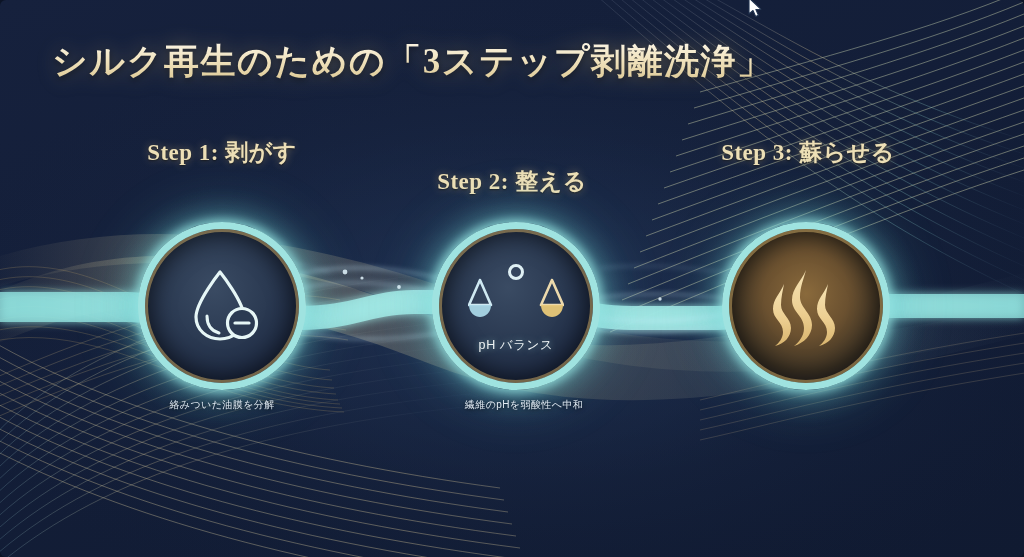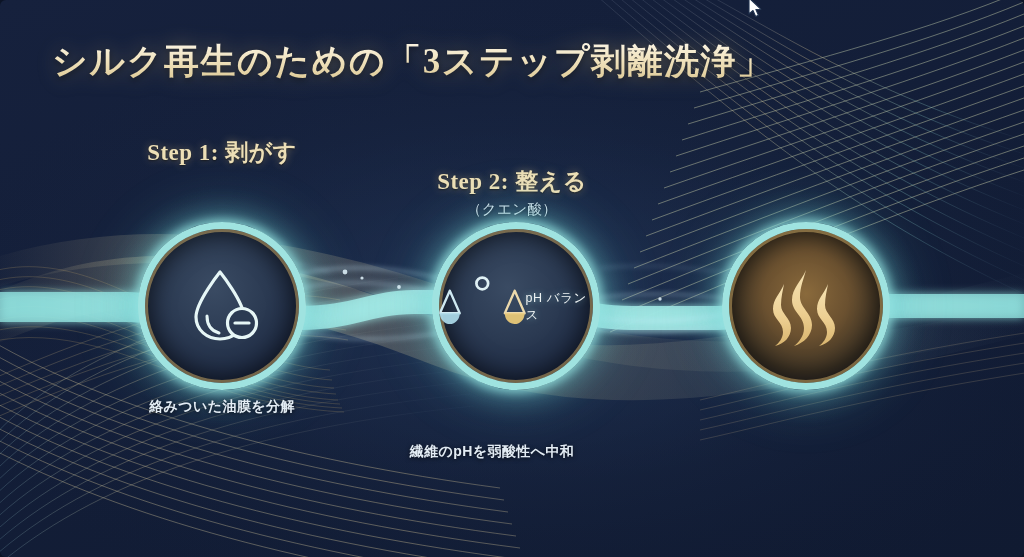--- a/index.html
+++ b/index.html
@@ -118,46 +118,45 @@
       radial-gradient(circle at 50% 42%, #8a6a3c 0%, #6b5130 36%, #3c3224 66%, #1d2236 100%);
   }
   .node-inner {
     position: absolute;
     inset: 0;
     border-radius: 50%;
     overflow: hidden;
     display: flex;
     align-items: center;
     justify-content: center;
-    flex-direction: row;
+    flex-direction: column;
   }
   .node-icon { display: block; }
   .ph-label {
     font-size: 12.5px;
     color: #eef3f4;
     letter-spacing: 0.6px;
     margin-top: 1px;
     text-shadow: 0 0 6px rgba(160,230,228,0.6);
   }
 
   
   .caption {
     position: absolute;
     top: 398px;
     width: 320px;
     text-align: center;
-    font-size: 14px;
+    font-size: 10px;
     color: #e3ecf4;
     letter-spacing: 0.4px;
     text-shadow: 0 1px 4px rgba(0,0,0,0.7);
     white-space: nowrap;
-    font-weight: bold;
   }
   .caption.c1 { left: 62px; }
-  .caption.c2 { left: 332px; margin-top: 45px; }
+  .caption.c2 { left: 364px; }
   .caption.c3 { left: 642px; }
 
   
   #headline {
     position: absolute;
     left: 52px;
     top: 38px;
     font-family: "Liberation Serif", "DejaVu Serif", serif;
     font-size: 35px;
     font-weight: 700;
@@ -379,21 +378,20 @@
           </svg>
           <div class="ph-label"></div>
         </div>
       </div>
     </div>
 
     <div class="caption c1">絡みついた油膜を分解</div>
 
     <div class="step s2">
       <div class="step-title">Step 2: 整える</div>
-      <div class="step-sub">（クエン酸）</div>
     </div>
 
     <div class="node-wrap n2">
       <div class="node blue-face">
         <div class="node-inner">
           <svg class="node-icon" width="96" height="78" viewBox="0 0 96 78">
             <defs>
               <linearGradient id="beamG" x1="0" y1="0" x2="1" y2="0">
                 <stop offset="0%" stop-color="#cfeaf2"></stop>
                 <stop offset="50%" stop-color="#e9e3d2"></stop>
@@ -416,20 +414,21 @@
             <path d="M73,47 C73,55 79,59 84,59 C89,59 95,55 95,47 Z" fill="#e8c878" opacity="0.95"></path>
           </svg>
           <div class="ph-label">pH バランス</div>
         </div>
       </div>
     </div>
 
     <div class="caption c2">繊維のpHを弱酸性へ中和</div>
 
     <div class="step s3">
+      <div class="step-title">Step 3: 蘇らせる</div>
     </div>
 
     <div class="node-wrap n3">
       <div class="node warm-face">
         <div class="node-inner">
           <svg class="node-icon" width="96" height="96" viewBox="0 0 96 96">
             <defs>
               <linearGradient id="steamG" x1="0" y1="0" x2="0" y2="1">
                 <stop offset="0%" stop-color="#f6e3b4"></stop>
                 <stop offset="55%" stop-color="#edcf92"></stop>

